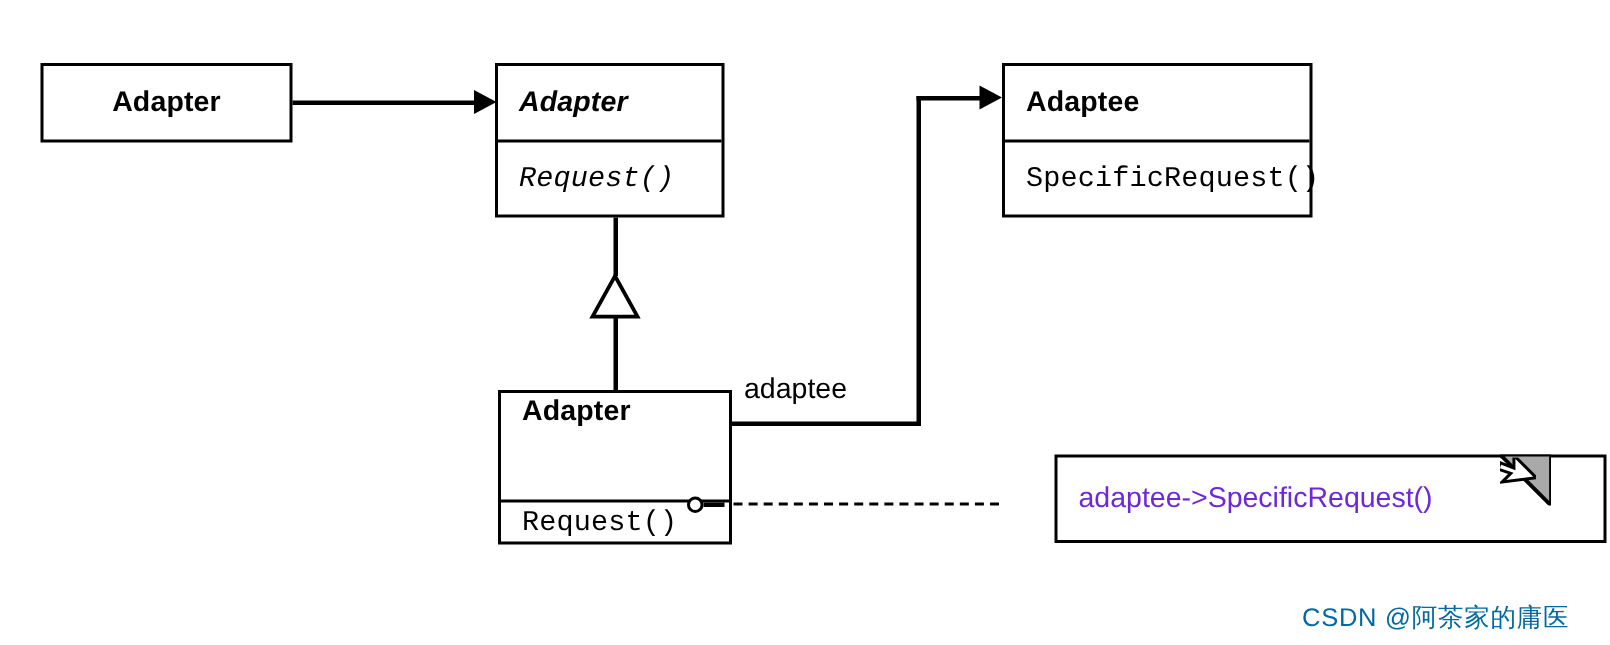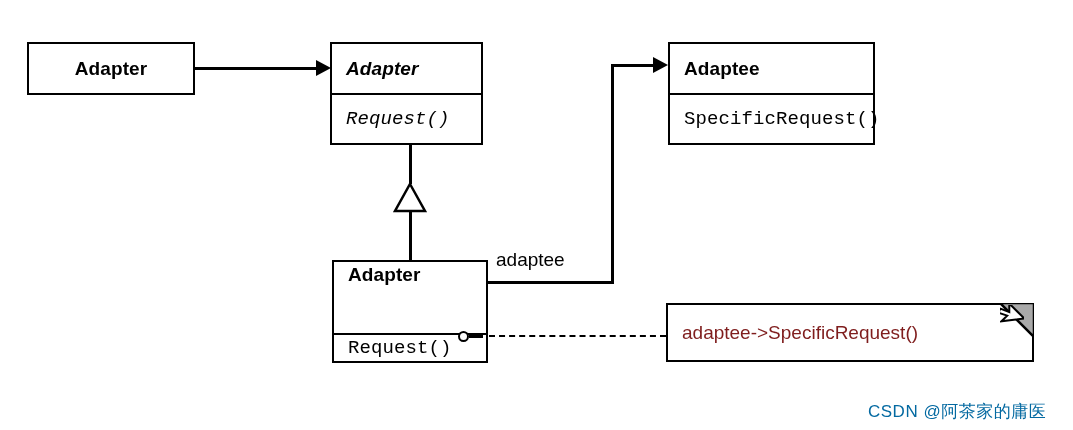--- a/index.html
+++ b/index.html
@@ -61,21 +61,22 @@
   .note-box {
     position: absolute;
     box-sizing: border-box;
     background: #ffffff;
     border: 2.5px solid #000000;
     display: flex;
     align-items: center;
     padding-left: 14px;
     font-size: 19px;
     white-space: nowrap;
-    color: #7f1d1d;
+    color: #6d28d9;
+    margin-left: 37px;
   }
   .note-fold {
     position: absolute;
     width: 0;
     height: 0;
   }
 
   
   .line-h {
     position: absolute;

